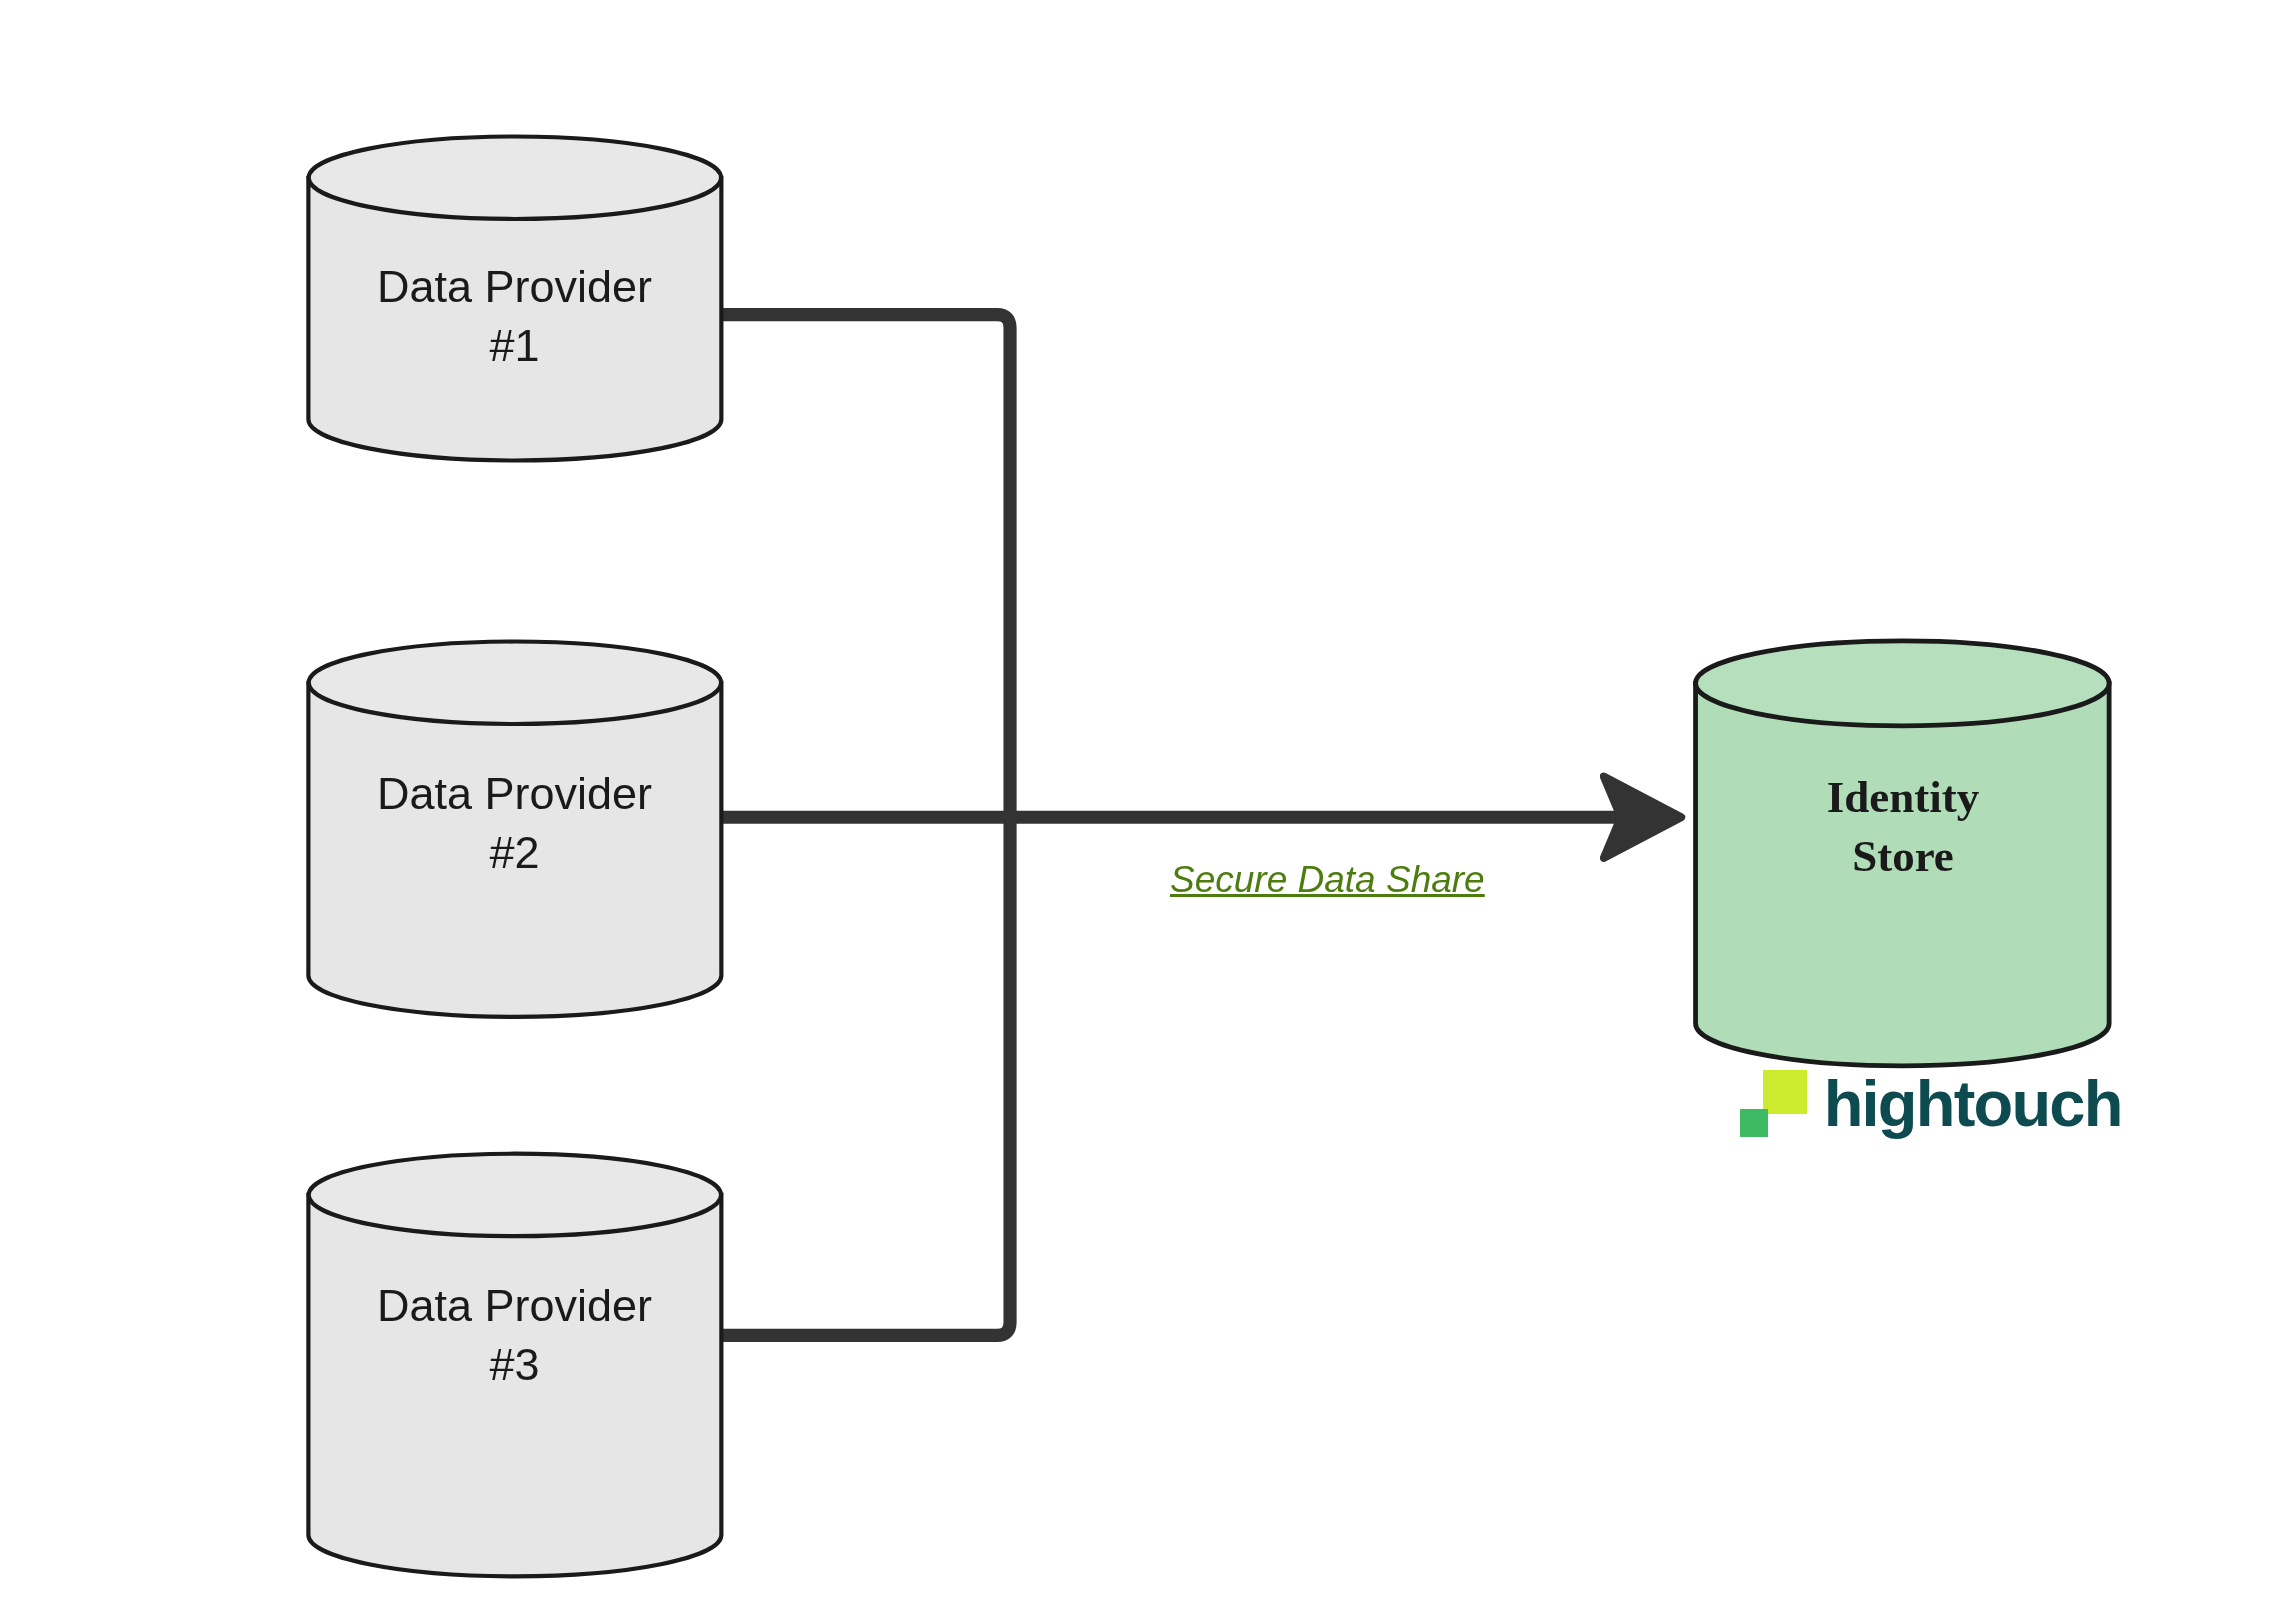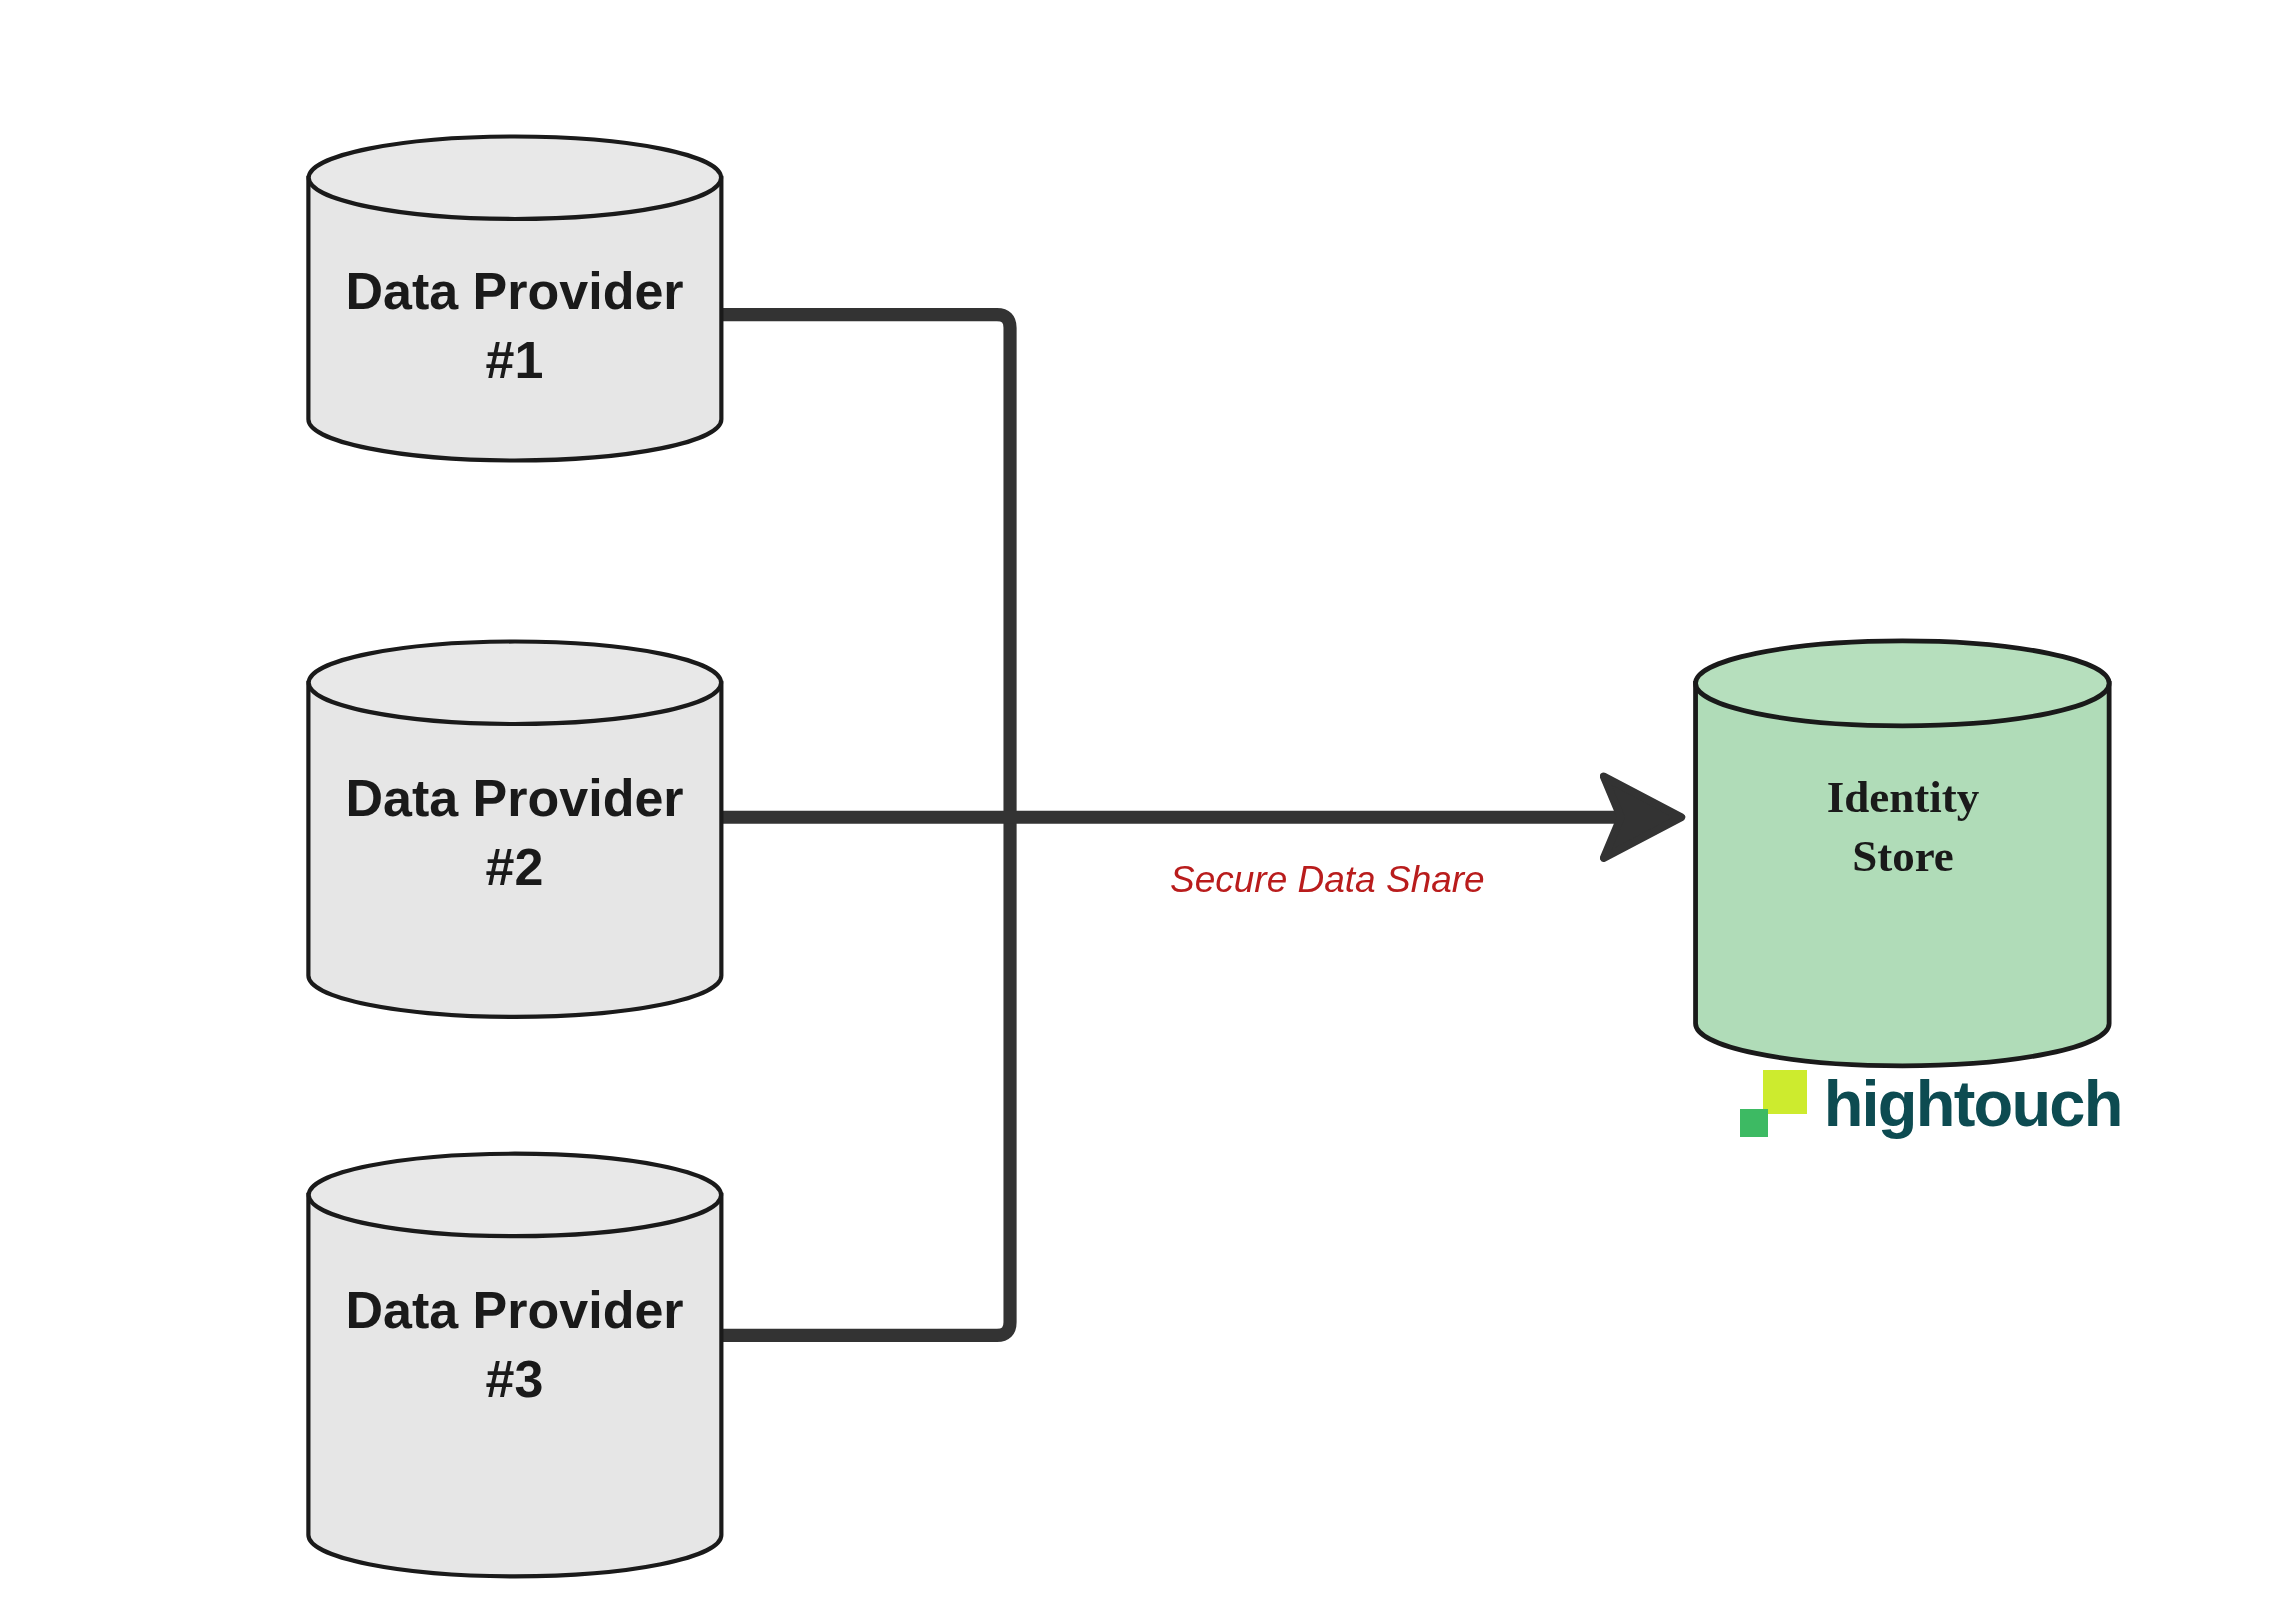--- a/index.html
+++ b/index.html
@@ -27,35 +27,36 @@
   }
   .node-label {
     position: absolute;
     text-align: center;
     color: #1a1a1a;
     line-height: 1.32;
     white-space: pre-line;
     pointer-events: none;
   }
   .provider-label {
-    font-size: 52px;
-    font-weight: 700;
+    font-size: 45px;
+    font-weight: 400;
   }
   .store-label {
     font-size: 45px;
     font-weight: 700;
     font-family: Liberation Serif, serif;
   }
   .edge-label {
     position: absolute;
     font-size: 37px;
     font-style: italic;
     font-weight: 400;
-    color: #b91c1c;
+    color: #4d7c0f;
     white-space: nowrap;
+    text-decoration: underline;
   }
   
   .logo {
     position: absolute;
     display: flex;
     align-items: flex-end;
   }
   .logo-mark {
     position: relative;
     width: 67px;

